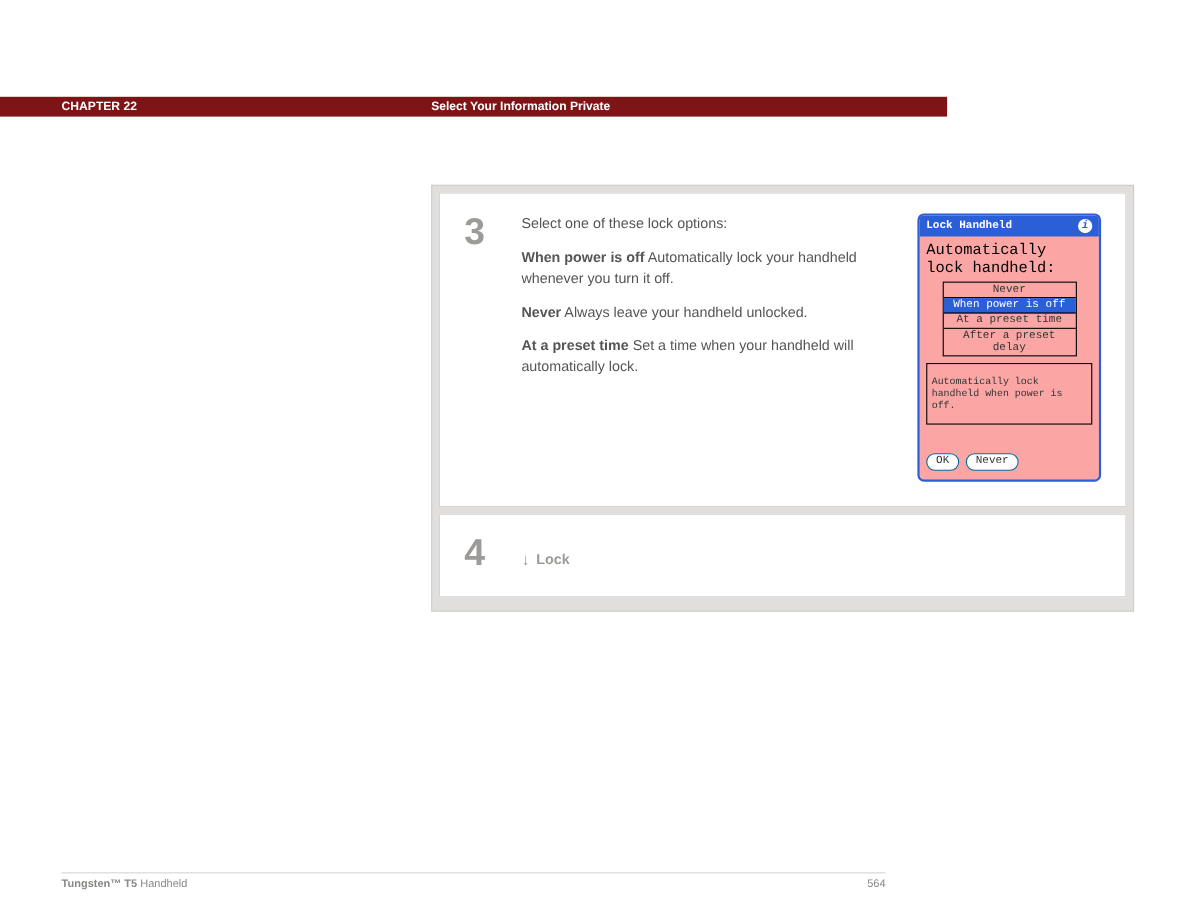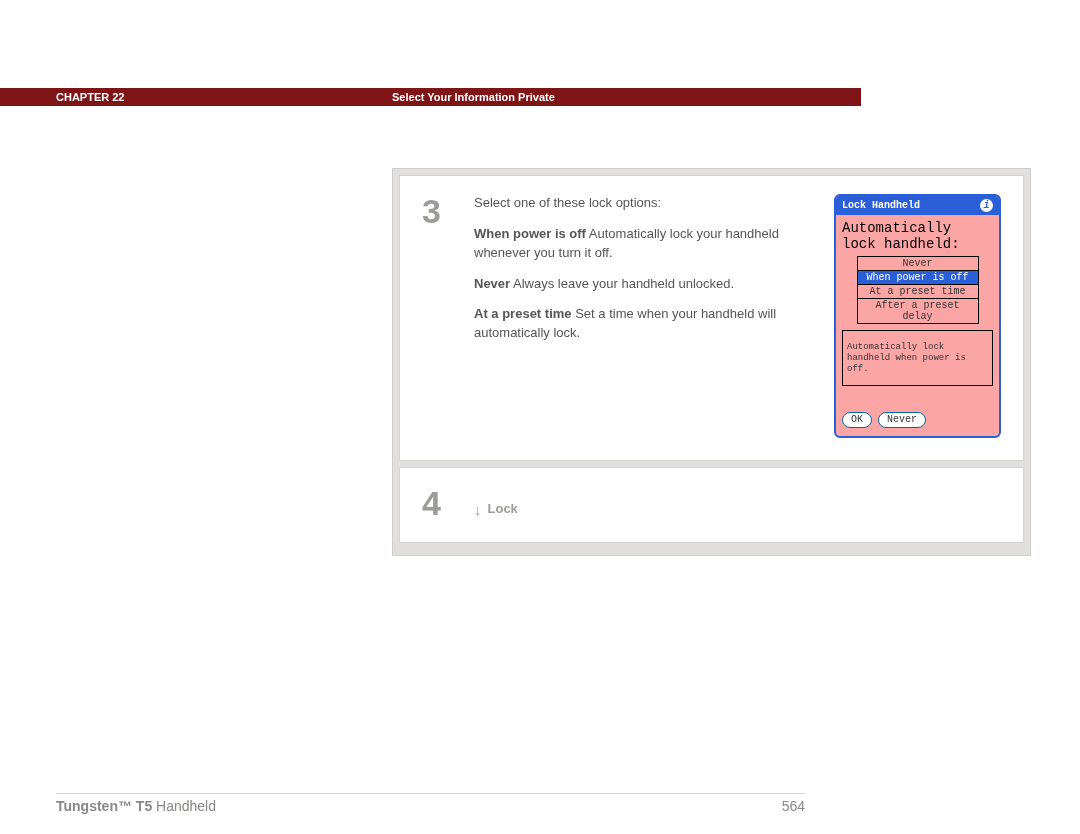--- a/index.html
+++ b/index.html
@@ -22,21 +22,21 @@
 .dlg-title .info{width:13px;height:13px;border-radius:50%;background:#fff;color:#2b5fd8;font-size:10px;font-weight:bold;display:flex;align-items:center;justify-content:center;font-style:italic}
 .dlg-inner{padding:5px 6px 8px 6px}
 .dlg-label{font-size:14px;color:#000;margin-bottom:4px}
 .optlist{border:1px solid #000;width:120px;margin:0 auto 6px auto}
 .optlist div{font-size:10px;padding:1px 5px;border-bottom:1px solid #000;text-align:center}
 .optlist div:last-child{border-bottom:none}
 .optlist .sel{background:#2b5fd8;color:#fff}
 .hint{border:1px solid #000;font-size:9px;padding:11px 4px;margin-bottom:26px;line-height:1.2}
 .btns{display:flex;gap:6px}
 .pbtn{border:1px solid #0369a1;border-radius:9px;font-size:10px;padding:0 8px;line-height:14px;background:#fff}
-.footer{position:absolute;left:56px;right:56px;top:793px;border-top:1px solid #d6d4d1;padding-top:4px;display:flex;justify-content:space-between;font-size:14px;color:#8a8886}
+.footer{position:absolute;left:56px;right:56px;top:793px;border-top:1px solid #d6d4d1;padding-top:4px;display:flex;justify-content:space-between;font-size:10px;color:#8a8886}
 .footer .prod strong{color:#8a8886}
 </style>
 </head>
 <body>
 
 <div class="page">
 
   <div class="redbar">
     <span class="ch">
       <span>CHAPTER</span>

